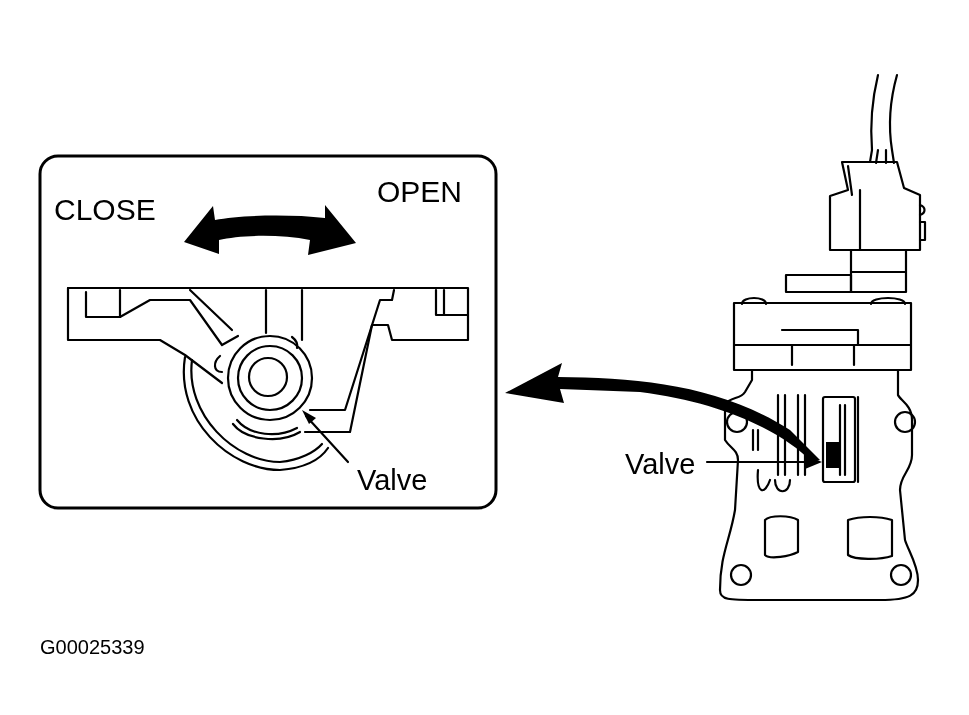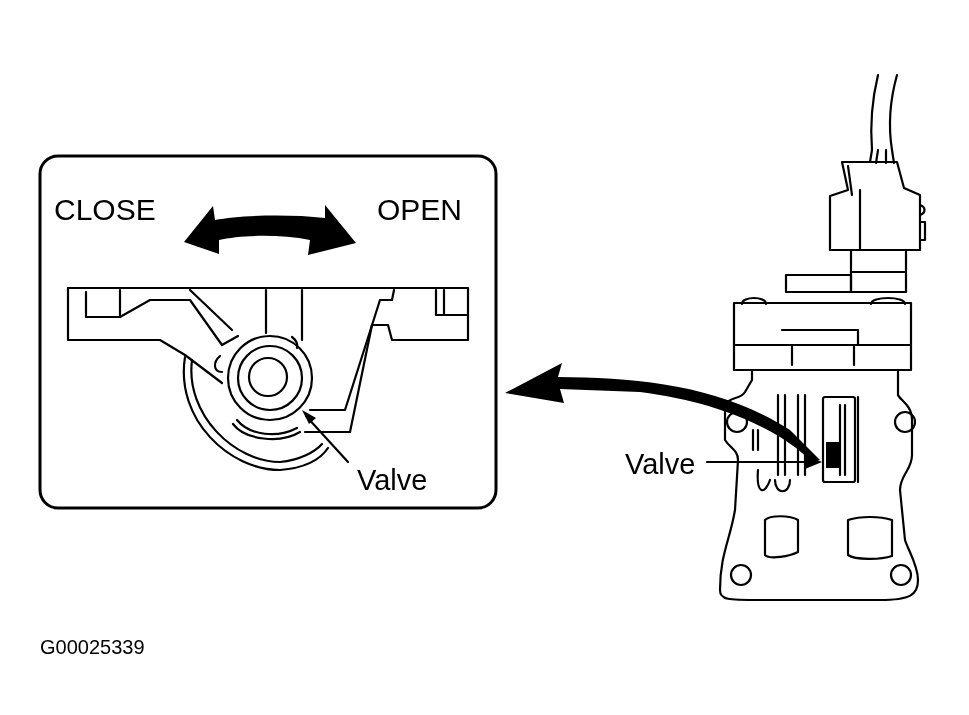--- a/index.html
+++ b/index.html
@@ -1,20 +1,20 @@
 <!DOCTYPE html>
 <html><head>
 <meta charset="utf-8">
 <style>
   html,body{margin:0;padding:0;background:#ffffff;}
   body{width:969px;height:715px;position:relative;overflow:hidden;font-family:"Liberation Sans",sans-serif;}
   svg{position:absolute;left:0;top:0;}
   .lbl{position:absolute;font-family:"Liberation Sans",sans-serif;color:#000;white-space:nowrap;}
   #close-label{left:54px;top:193px;font-size:30px;}
-  #open-label{left:377px;top:193px;font-size:30px;}
+  #open-label{left:377px;top:175px;font-size:30px;}
   #valve-inset{left:357px;top:464px;font-size:29px;}
   #valve-main{left:625px;top:448px;font-size:29px;}
   #fig-id{left:40px;top:620px;font-size:20px;margin-top:16px;}
 </style>
 </head>
 <body>
 
 <svg width="969" height="715" viewBox="0 0 969 715">
   <g fill="none" stroke="#000" stroke-width="2.2" stroke-linejoin="round" stroke-linecap="round">
 

